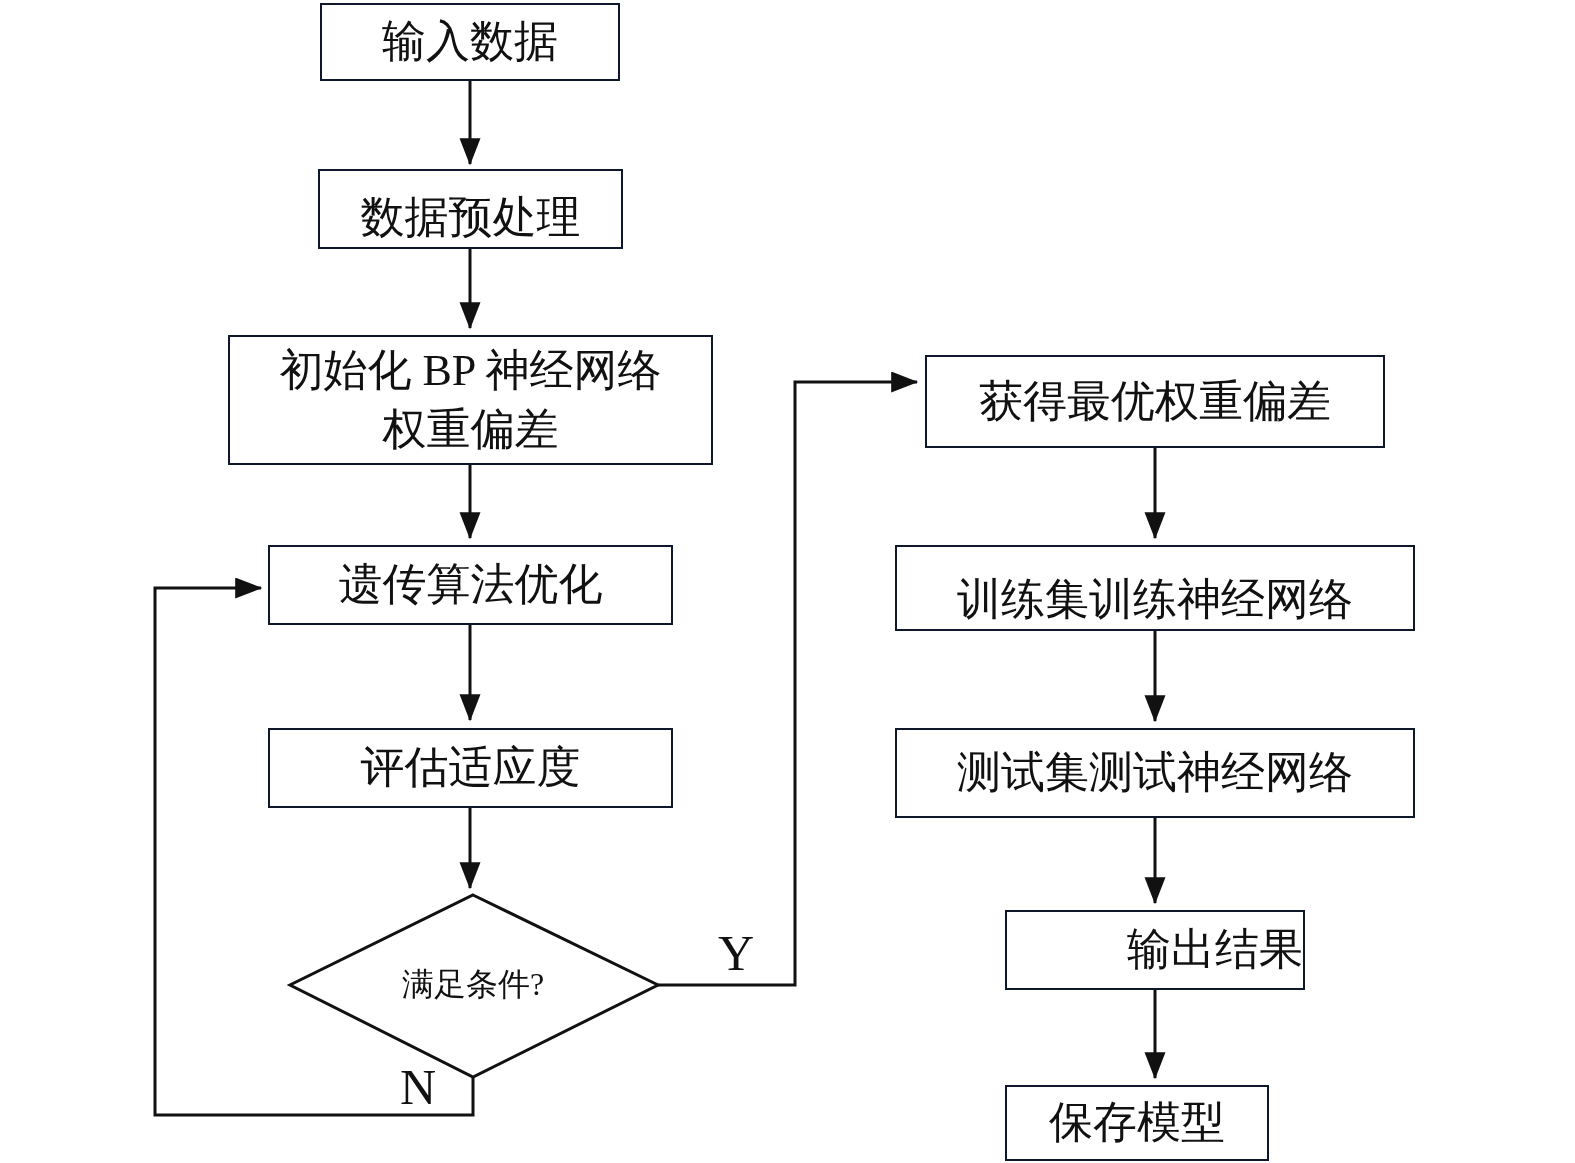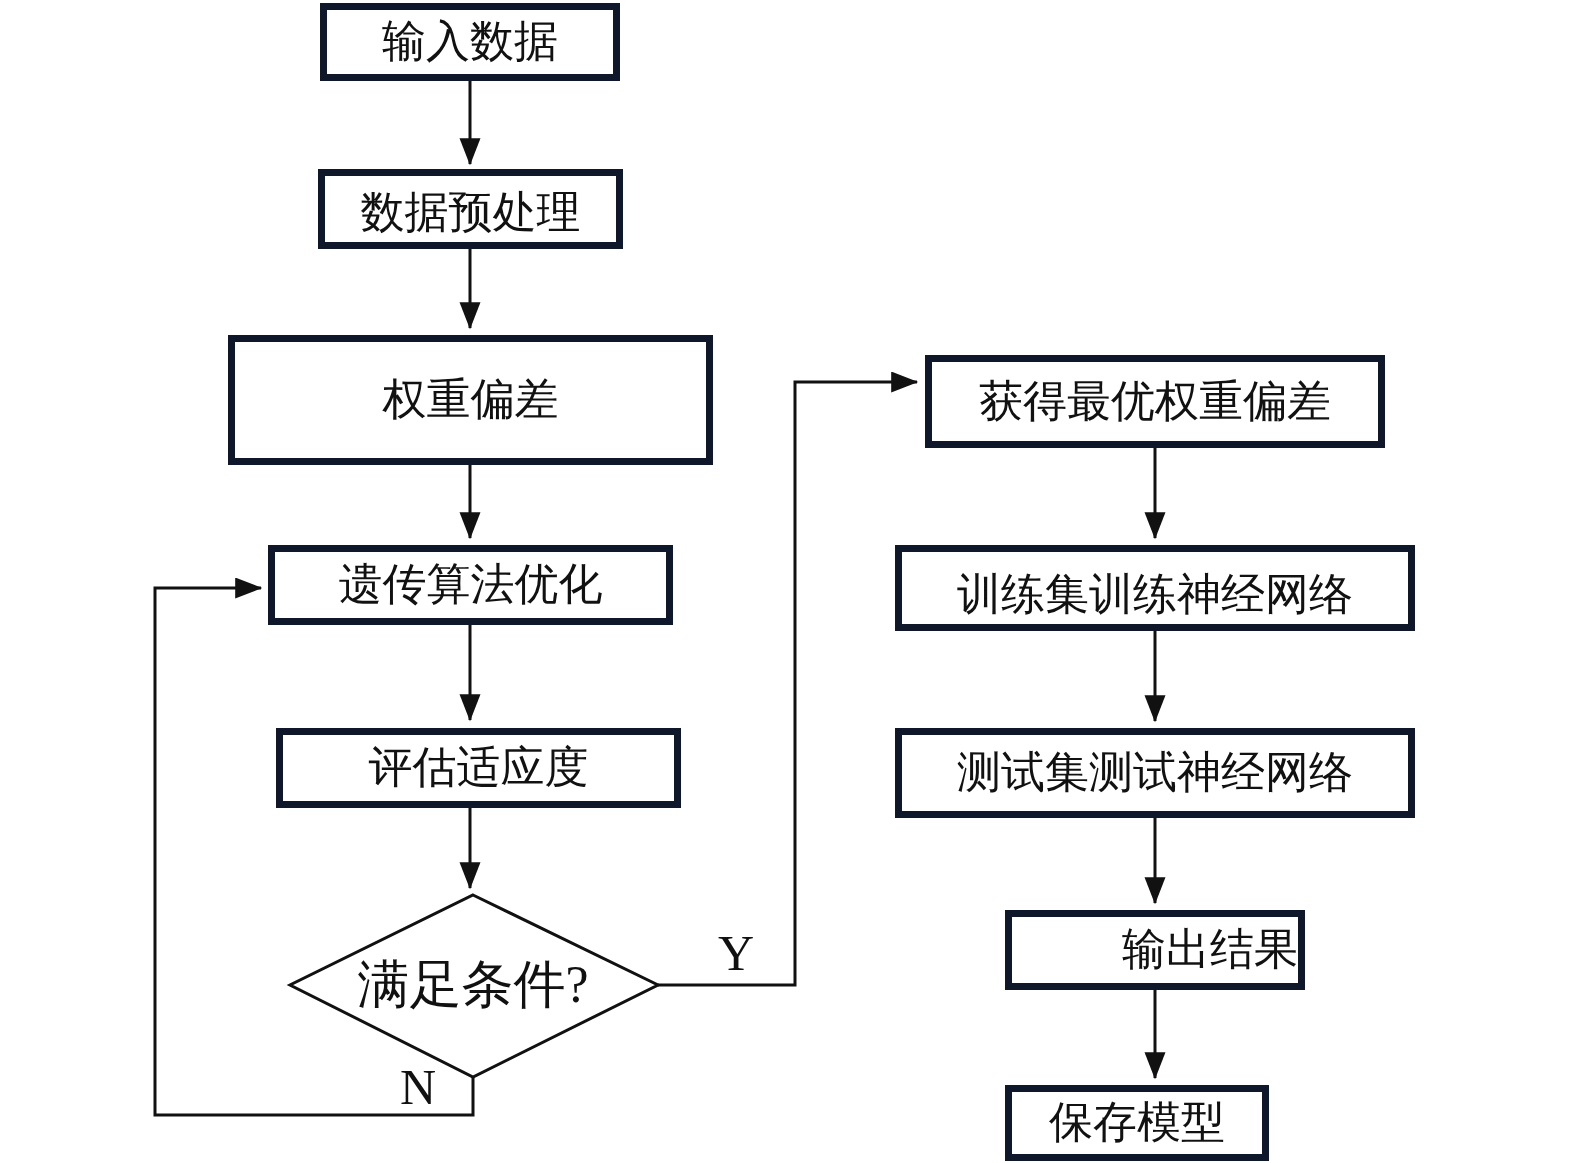--- a/index.html
+++ b/index.html
@@ -18,39 +18,39 @@
   }
   .edges {
     position: absolute;
     left: 0;
     top: 0;
     z-index: 0;
   }
   .node {
     position: absolute;
     box-sizing: border-box;
-    border: 7px solid #0f172a;
+    border: 2px solid #0f172a;
     background: #ffffff;
     display: flex;
     flex-direction: column;
     align-items: center;
     justify-content: center;
     text-align: center;
     font-size: 44px;
     line-height: 1.35;
     z-index: 1;
     white-space: nowrap;
   }
   .diamond-label {
     position: absolute;
     display: flex;
     align-items: center;
     justify-content: center;
     text-align: center;
-    font-size: 52px;
+    font-size: 32px;
     z-index: 1;
     white-space: nowrap;
   }
   .edge-label {
     position: absolute;
     font-size: 50px;
     z-index: 2;
     line-height: 1;
   }
 </style>
@@ -86,28 +86,29 @@
 
   <div class="node" style="left:320px; top:3px; width:300px; height:78px;">
     <span>输入数据</span>
   </div>
 
   <div class="node" style="left:318px; top:169px; width:305px; height:80px;justify-content:flex-end;">
     <span>数据预处理</span>
   </div>
 
   <div class="node" style="left:228px; top:335px; width:485px; height:130px;">
+    <span>初始化 BP 神经网络</span>
     <span>权重偏差</span>
   </div>
 
   <div class="node" style="left:268px; top:545px; width:405px; height:80px;">
     <span>遗传算法优化</span>
   </div>
 
-  <div class="node" style="left:268px; top:728px; width:405px; height:80px;margin-left:8px;">
+  <div class="node" style="left:268px; top:728px; width:405px; height:80px;">
     <span>评估适应度</span>
   </div>
 
   <div class="diamond-label" style="left:328px; top:955px; width:290px; height:60px;">
     <span>满足条件?</span>
   </div>
 
   <div class="node" style="left:925px; top:355px; width:460px; height:93px;">
     <span>获得最优权重偏差</span>
   </div>

